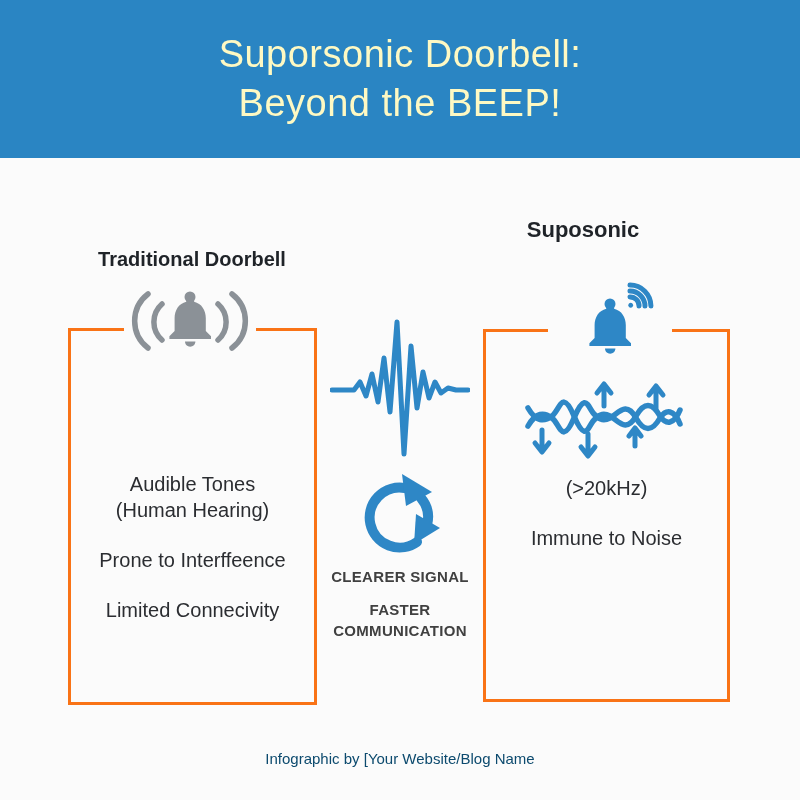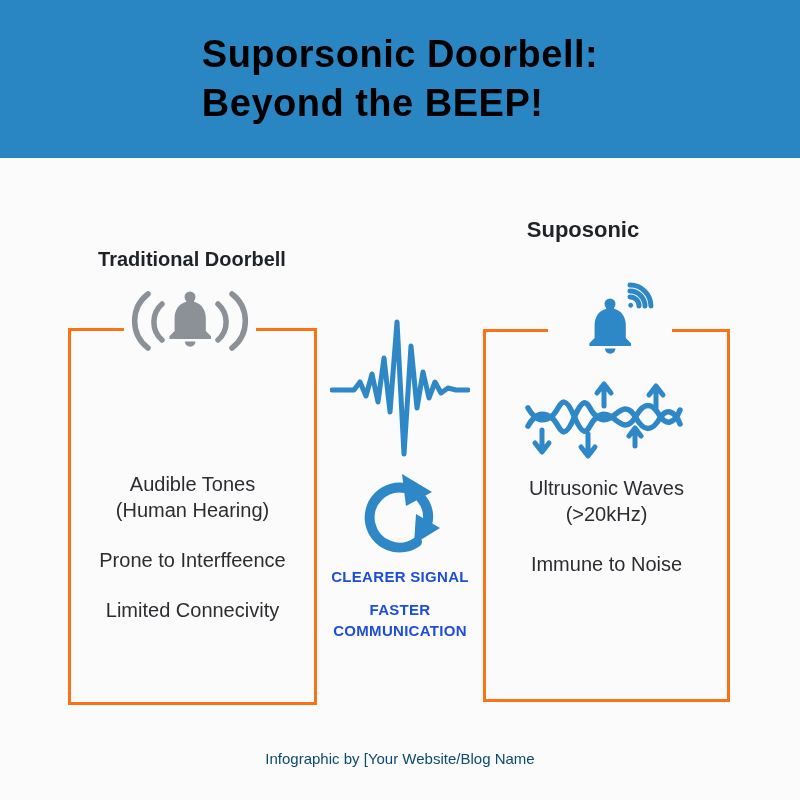--- a/index.html
+++ b/index.html
@@ -2,21 +2,21 @@
 <html><head>
 <meta charset="utf-8">
 <style>
   html,body{margin:0;padding:0;}
   body{font-family:"Liberation Sans","DejaVu Sans",sans-serif;background:#e8e8e8;}
   .canvas{position:relative;width:800px;height:800px;background:#fbfbfb;overflow:hidden;margin:0 auto;}
 
   
   .header{position:absolute;left:0;top:0;width:800px;height:158px;background:#2a85c3;
           display:flex;align-items:center;justify-content:center;}
-  .header .title{color:#000000;font-weight:bold;font-size:38px;line-height:49px;text-align:left;letter-spacing:.5px;}
+  .header .title{color:#fef9c3;font-weight:normal;font-size:38px;line-height:49px;text-align:center;letter-spacing:.5px;}
 
   
   .col-heading{position:absolute;text-align:center;color:#1f2328;font-weight:bold;}
   .col-heading.left{left:67px;top:246px;width:250px;font-size:20px;line-height:26px;}
   .col-heading.right{left:458px;top:216px;width:250px;font-size:22px;line-height:28px;}
 
   
   .box{position:absolute;border:3px solid #f97316;background:transparent;}
   .box.left-box{left:68px;top:328px;width:243px;height:371px;}
   .box.right-box{left:483px;top:329px;width:241px;height:367px;}
@@ -32,21 +32,21 @@
   .icon-halo.right-bell{left:548px;top:280px;width:124px;height:84px;}
   .icon-halo svg{display:block;}
 
   
   .uwave{position:absolute;left:36px;top:44px;width:170px;height:92px;}
 
   
   .waveform{position:absolute;left:330px;top:318px;width:140px;height:140px;}
   .cycle{position:absolute;left:358px;top:468px;width:90px;height:95px;}
   .center-captions{position:absolute;left:315px;top:568px;width:170px;text-align:center;
-                   color:#1d4ed8;font-weight:bold;font-size:15px;letter-spacing:.3px;}
+                   color:#404040;font-weight:bold;font-size:15px;letter-spacing:.3px;}
   .center-captions .cap1{line-height:18px;}
   .center-captions .cap2{margin-top:13px;line-height:21px;}
 
   
   .footer{position:absolute;left:0;top:750px;width:800px;text-align:center;
           color:#0c4a6e;font-size:15px;}
 </style>
 </head>
 <body>
 
@@ -90,21 +90,20 @@
           <path d="M82 30 L82 10 M75 17 L82 8 L89 17"></path>
           <path d="M134 32 L134 12 M127 19 L134 10 L141 19"></path>
           <path d="M20 54 L20 74 M13 67 L20 76 L27 67"></path>
           <path d="M66 58 L66 78 M59 71 L66 80 L73 71"></path>
           <path d="M113 70 L113 54 M107 60 L113 52 L119 60"></path>
         </g>
       </svg>
     </div>
     <div class="rows">
       <div class="row">
-        <div>Ultrusonic Waves</div>
         <div>(&gt;20kHz)</div>
       </div>
       <div class="row">
         <div>Immune to Noise</div>
       </div>
     </div>
   </div>
 
   <div class="icon-halo left-bell">
     <svg width="132" height="74" viewBox="0 0 132 74">

